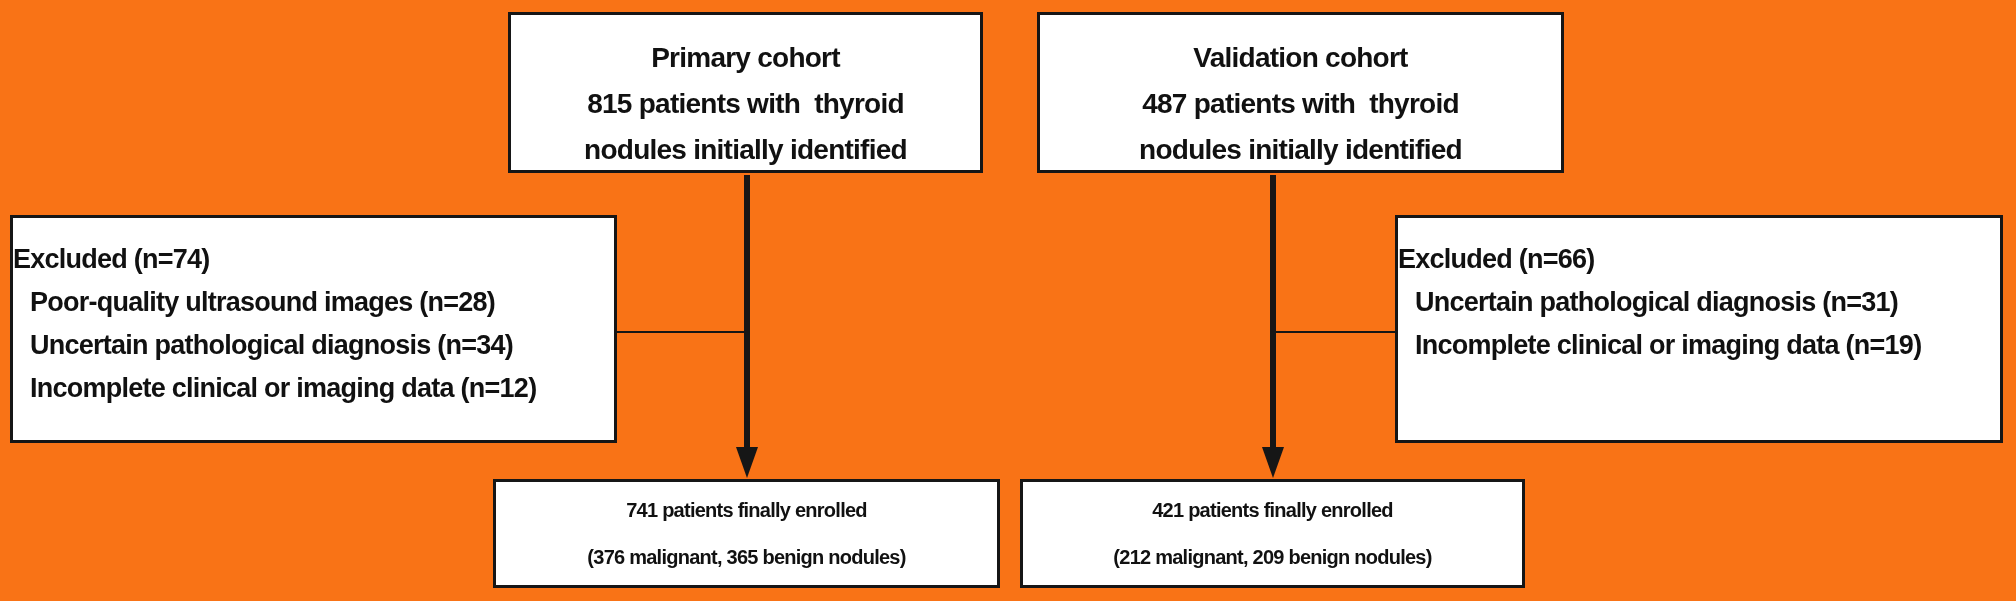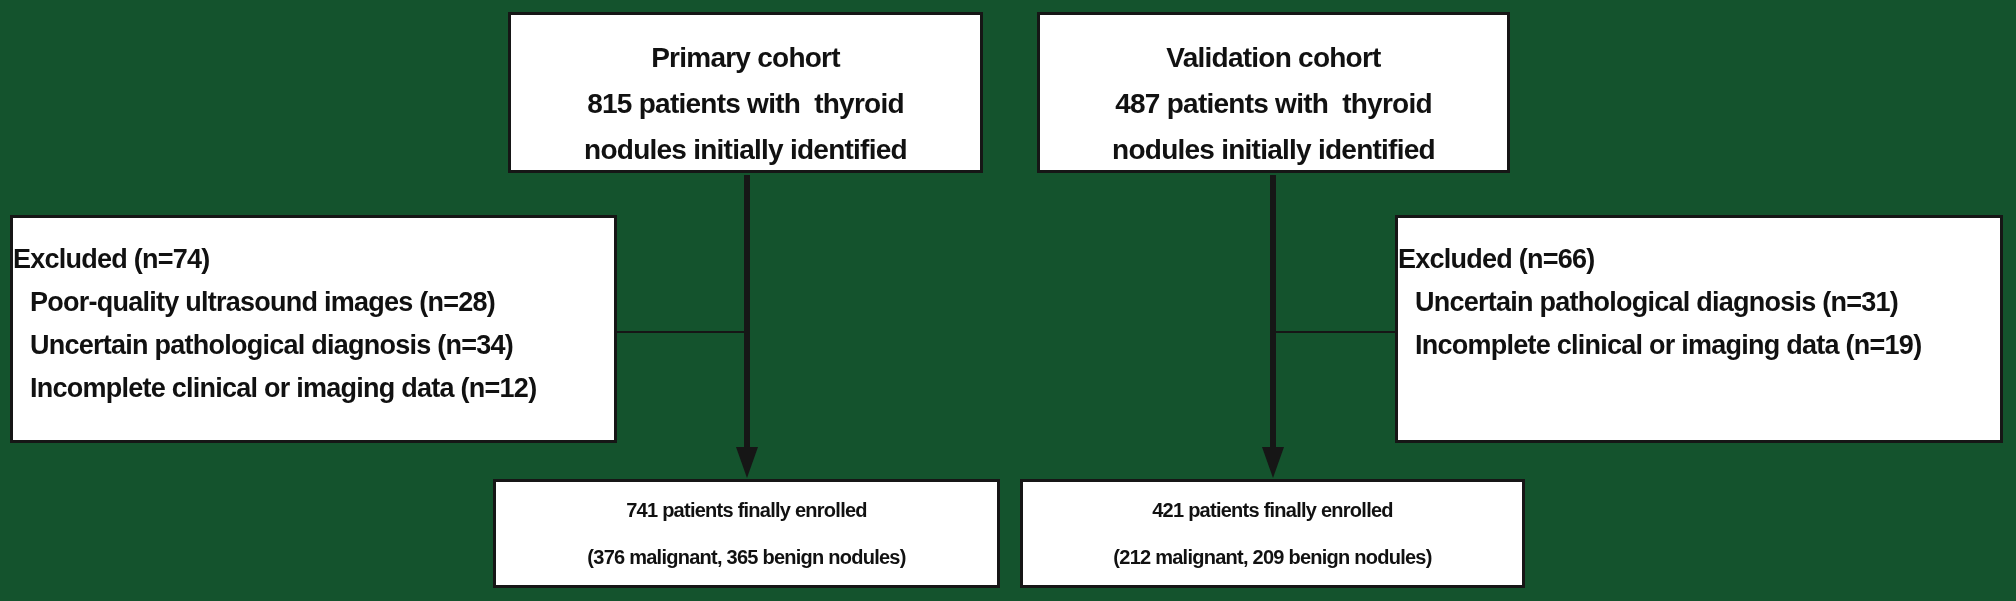--- a/index.html
+++ b/index.html
@@ -4,21 +4,21 @@
 <style>
   html, body {
     margin: 0;
     padding: 0;
     background: #ffffff;
   }
   #canvas {
     position: relative;
     width: 2016px;
     height: 601px;
-    background: #14532d;
+    background: #f97316;
     font-family: "Liberation Sans", "DejaVu Sans", sans-serif;
     font-weight: 700;
     color: #111111;
     overflow: hidden;
   }
   .box {
     position: absolute;
     box-sizing: border-box;
     border: 3px solid #161616;
     background: #ffffff;
@@ -70,21 +70,21 @@
 
   
   #primary-cohort-box   { left: 508px;  top: 12px;  width: 475px; height: 161px; }
   #primary-excluded-box { left: 10px;   top: 215px; width: 607px; height: 228px; }
   #primary-enrolled-box { left: 493px;  top: 479px; width: 507px; height: 109px; }
   #primary-arrow-line   { left: 744px;  top: 175px; height: 274px; }
   #primary-arrow-head   { left: 736px;  top: 447px; }
   #primary-connector    { left: 617px;  top: 331px; width: 128px; }
 
   
-  #validation-cohort-box   { left: 1037px; top: 12px;  width: 473px; height: 161px; }
+  #validation-cohort-box   { left: 1037px; top: 12px;  width: 527px; height: 161px; }
   #validation-excluded-box { left: 1395px; top: 215px; width: 608px; height: 228px; }
   #validation-enrolled-box { left: 1020px; top: 479px; width: 505px; height: 109px; }
   #validation-arrow-line   { left: 1270px; top: 175px; height: 274px; }
   #validation-arrow-head   { left: 1262px; top: 447px; }
   #validation-connector    { left: 1275px; top: 331px; width: 120px; }
 </style>
 </head>
 <body>
 
 <div id="canvas">

